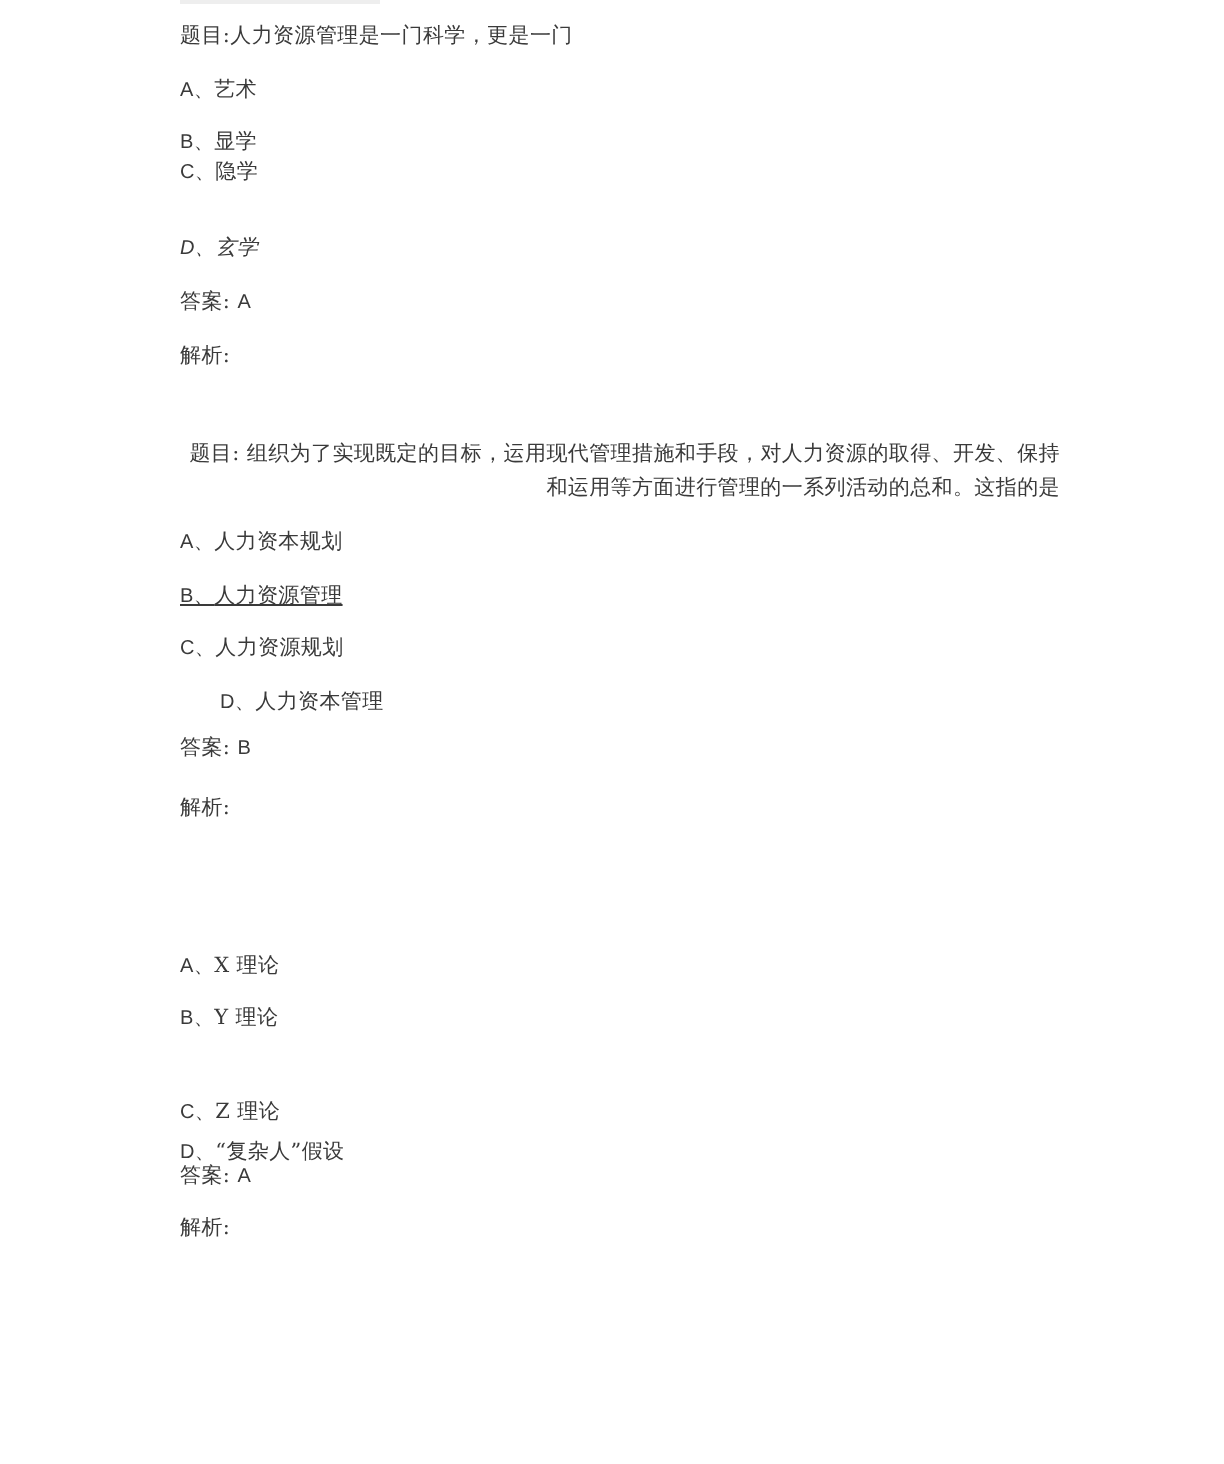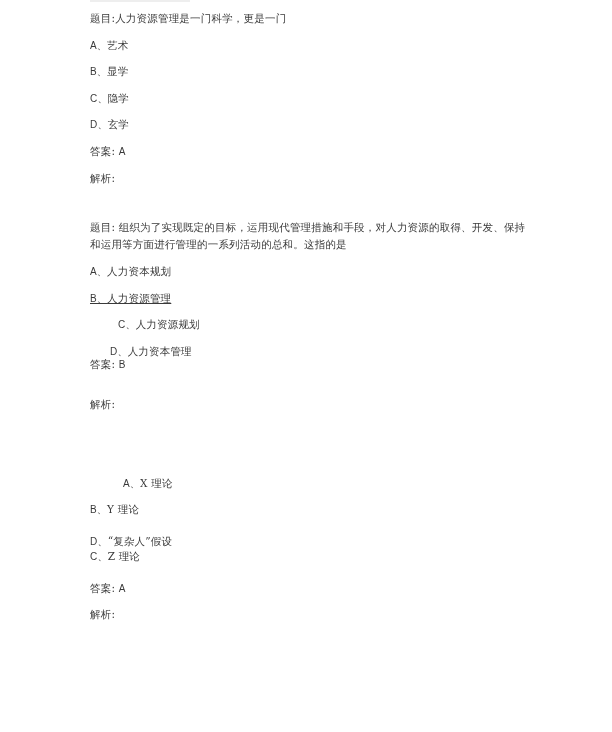--- a/index.html
+++ b/index.html
@@ -36,47 +36,48 @@
       font-size: 10.5px;
       line-height: 13px;
       white-space: nowrap;
       color: #3a3a3a;
       letter-spacing: 0.2px;
     }
     .line.wrap {
       white-space: normal;
       width: 440px;
       line-height: 17px;
+      text-align: right;
     }
     .latin {
       font-family: "Liberation Sans", "DejaVu Sans", sans-serif;
       font-size: 10px;
     }
   </style>
 </head>
 <body>
 
 <div class="page">
   <div class="top-remnant"></div>
 
   <div class="line" style="top:12px;">题目:人力资源管理是一门科学，更是一门</div>
   <div class="line" style="top:39px;"><span class="latin">A、</span><span>艺术</span></div>
   <div class="line" style="top:65px;text-align:right;"><span class="latin">B、</span><span>显学</span></div>
-  <div class="line" style="top:92px;"><span class="latin">C、</span><span>隐学</span></div>
-  <div class="line" style="top:118px;"><span class="latin">D、</span><span>玄学</span></div>
+  <div class="line" style="top:80px;"><span class="latin">C、</span><span>隐学</span></div>
+  <div class="line" style="top:118px;font-style:italic;"><span class="latin">D、</span><span>玄学</span></div>
   <div class="line" style="top:145px;"><span>答案:</span> <span class="latin">A</span></div>
   <div class="line" style="top:172px;">解析:</div>
 
   <div class="line wrap" style="top:219px;">题目: 组织为了实现既定的目标，运用现代管理措施和手段，对人力资源的取得、开发、保持和运用等方面进行管理的一系列活动的总和。这指的是</div>
   <div class="line" style="top:265px;text-align:right;"><span class="latin">A、</span><span>人力资本规划</span></div>
   <div class="line" style="top:292px;text-decoration:underline;"><span class="latin">B、</span><span>人力资源管理</span></div>
-  <div class="line" style="top:318px;margin-left:28px;"><span class="latin">C、</span><span>人力资源规划</span></div>
+  <div class="line" style="top:318px;"><span class="latin">C、</span><span>人力资源规划</span></div>
   <div class="line" style="top:345px;padding-left:20px;"><span class="latin">D、</span><span>人力资本管理</span></div>
-  <div class="line" style="top:358px;"><span>答案:</span> <span class="latin">B</span></div>
+  <div class="line" style="top:368px;"><span>答案:</span> <span class="latin">B</span></div>
   <div class="line" style="top:398px;">解析:</div>
 
-  <div class="line" style="top:477px;margin-left:33px;"><span class="latin">A、</span><span>X 理论</span></div>
+  <div class="line" style="top:477px;"><span class="latin">A、</span><span>X 理论</span></div>
   <div class="line" style="top:503px;"><span class="latin">B、</span><span>Y 理论</span></div>
   <div class="line" style="top:550px;"><span class="latin">C、</span><span>Z 理论</span></div>
-  <div class="line" style="top:535px;"><span class="latin">D、</span><span>“复杂人”假设</span></div>
+  <div class="line" style="top:570px;"><span class="latin">D、</span><span>“复杂人”假设</span></div>
   <div class="line" style="top:582px;"><span>答案:</span> <span class="latin">A</span></div>
   <div class="line" style="top:608px;">解析:</div>
 </div>
 
 </body></html>

